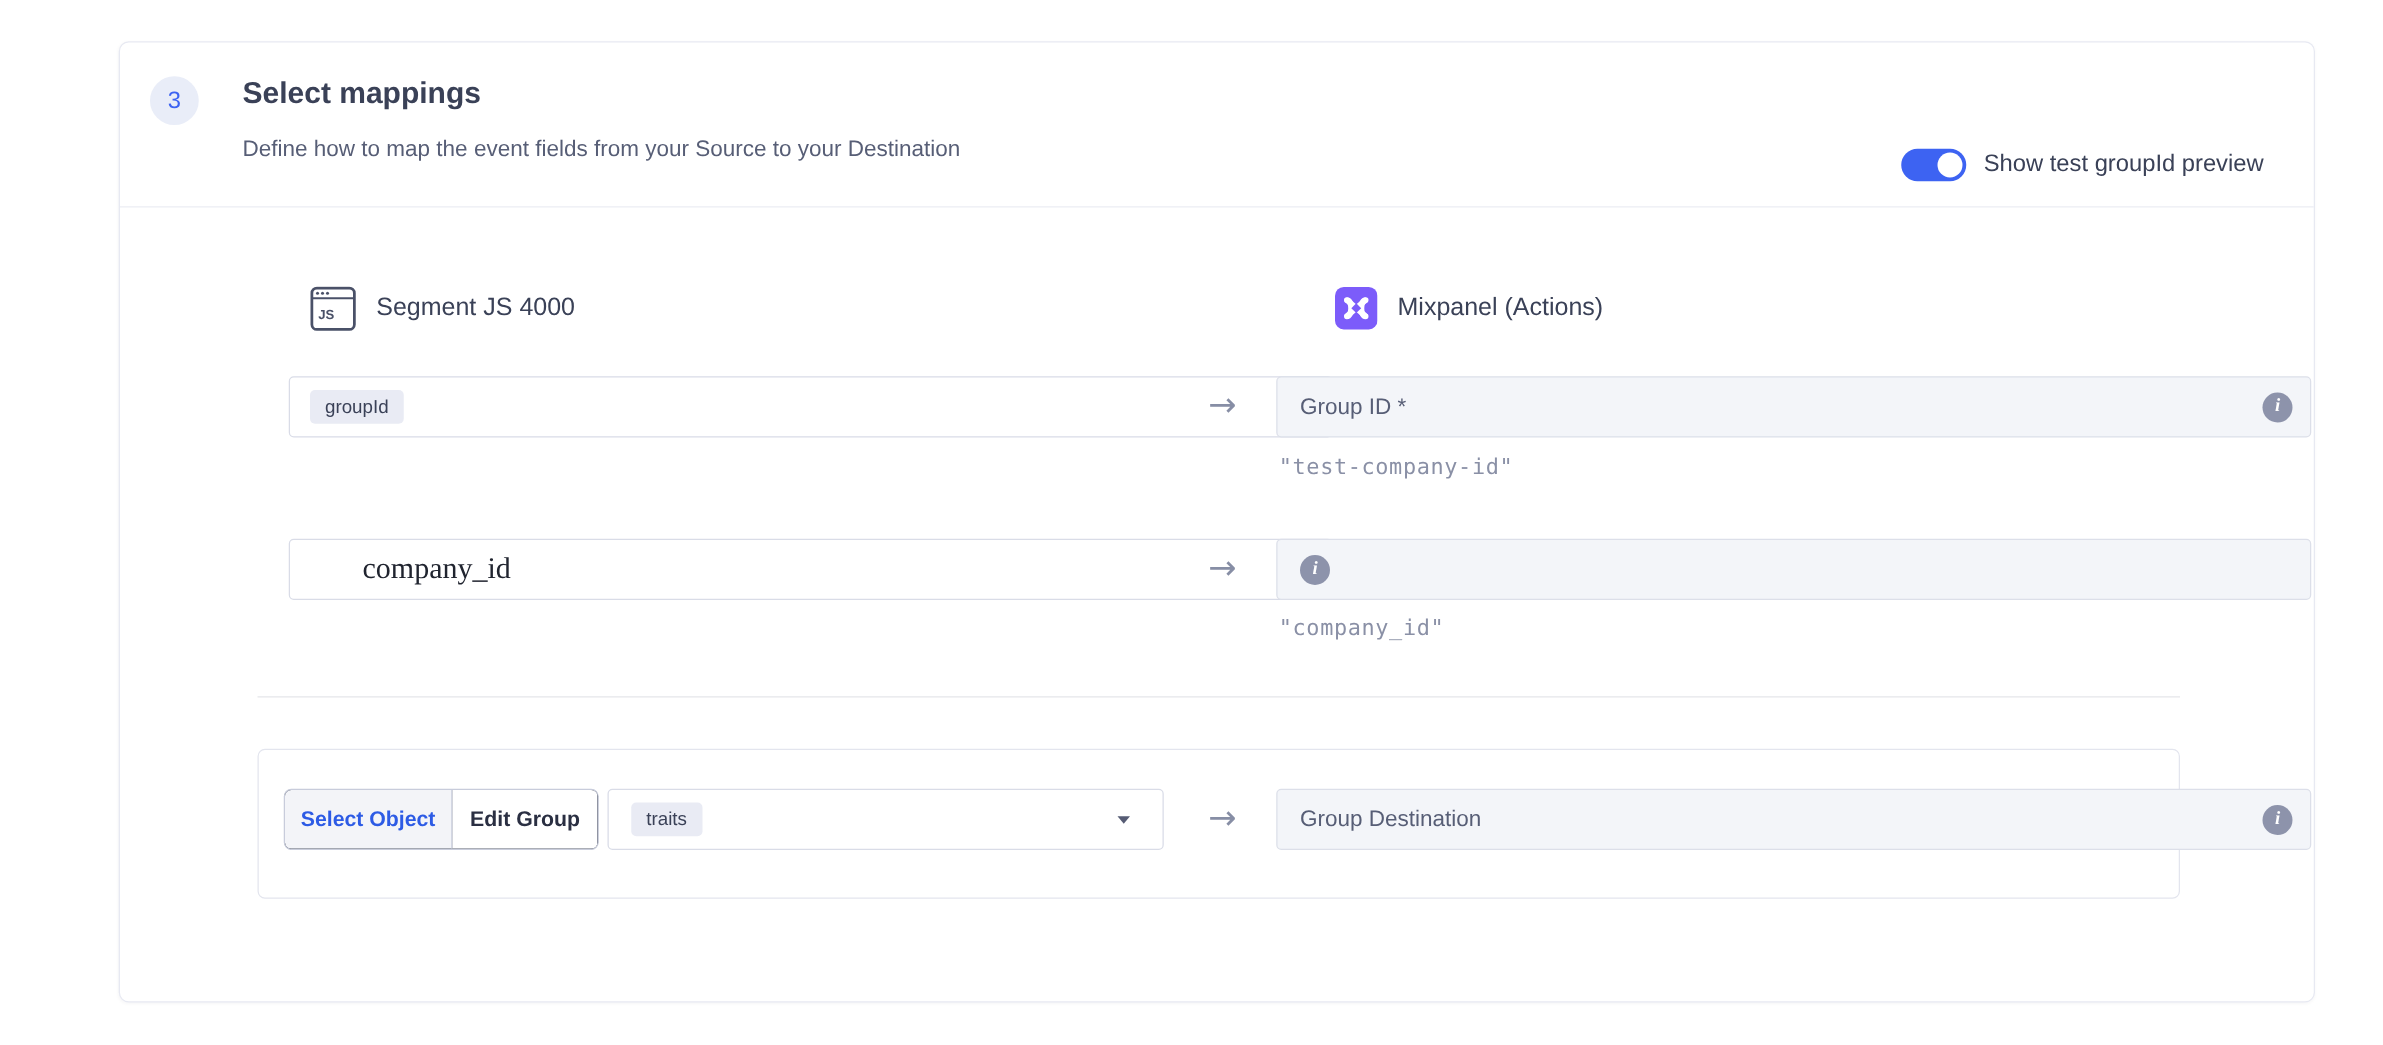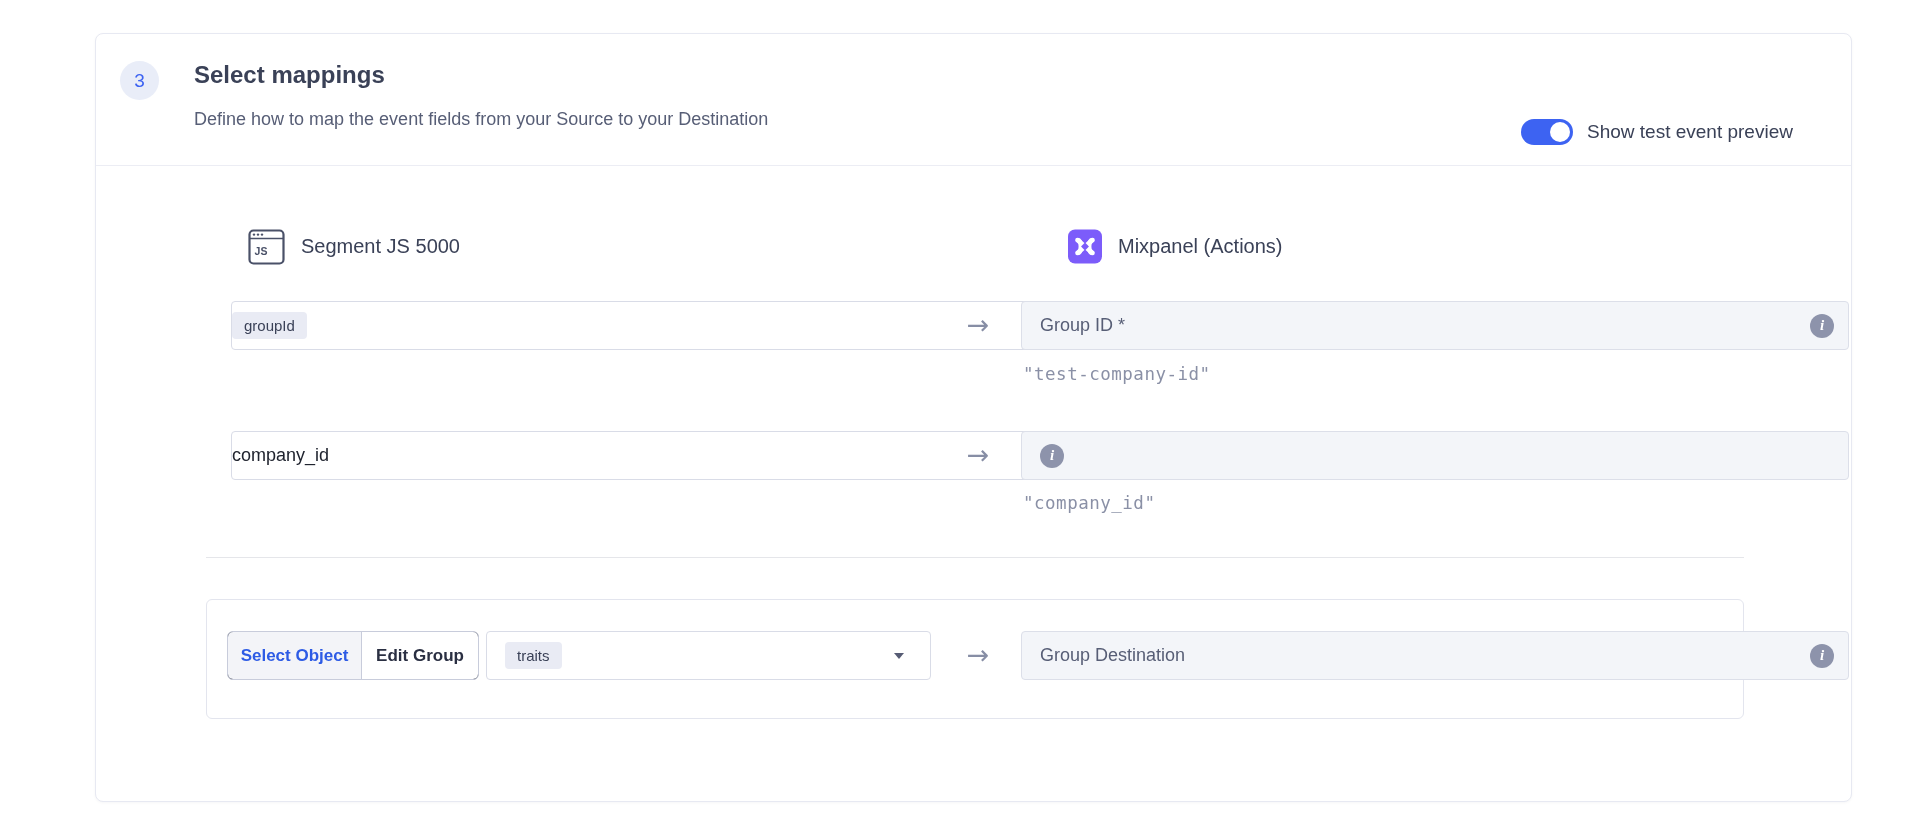--- a/index.html
+++ b/index.html
@@ -34,23 +34,23 @@
   .toggle .knob{position:absolute;top:3px;left:3px;width:20px;height:20px;border-radius:50%;background:#fff;}
   .toggle.on .knob{left:29px;}
   .toggle-label{font-size:19px;color:var(--text-dark);white-space:nowrap;}
   
   .col-head{position:absolute;top:194px;height:37px;display:flex;align-items:center;gap:16px;margin-left:42px;}
   .col-head .name{font-size:20px;color:var(--text-dark);}
   .src-icon{width:37px;height:36px;}
   .dest-icon{width:34px;height:35px;}
   
   .src-input{position:absolute;left:135px;width:835px;height:49px;background:#fff;
-    border:1px solid var(--input-border);border-radius:4px;display:flex;align-items:center;padding:0 0;}
-  .src-input input{border:none;outline:none;width:100%;font-size:18px;color:#20242F;
-    font-family:Liberation Sans, sans-serif;background:transparent;}
+    border:1px solid var(--input-border);border-radius:4px;display:flex;align-items:center;padding:0 16px;}
+  .src-input input{border:none;outline:none;width:100%;font-size:24px;color:#20242F;
+    font-family:Liberation Serif, serif;background:transparent;margin-left:42px;}
   .chip{background:var(--chip-bg);border-radius:4px;padding:5px 12px;font-size:15px;color:var(--text-dark);}
   .arrow{position:absolute;left:862px;width:40px;height:40px;display:flex;align-items:center;justify-content:center;
     color:#878EA5;font-size:27px;font-family:"DejaVu Sans",sans-serif;}
   .dest-field{position:absolute;left:925px;width:828px;height:49px;background:var(--dest-field-bg);
     border:1px solid var(--dest-field-border);border-radius:4px;display:flex;align-items:center;
     padding:0 14px 0 18px;cursor:pointer;}
   .dest-field .label{font-size:18px;color:var(--text-mid);flex:1;}
   .info-icon{width:24px;height:24px;border-radius:50%;background:var(--info-icon-bg);color:#fff;
     display:flex;align-items:center;justify-content:center;
     font-family:"Liberation Serif","DejaVu Serif",serif;font-size:15px;font-weight:700;font-style:italic;}
@@ -79,34 +79,34 @@
 <div class="card">
 
   <div class="header">
     <div class="step-badge">3</div>
     <div class="title">Select mappings</div>
     <div class="subtitle">Define how to map the event fields from your Source to your Destination</div>
     <div class="toggle-wrap">
       <div class="toggle on">
         <div class="knob"></div>
       </div>
-      <div class="toggle-label">Show test event preview</div>
+      <div class="toggle-label">Show test groupId preview</div>
     </div>
   </div>
 
   <div class="col-head" style="left:110px;">
     <svg class="src-icon" viewBox="0 0 37 36">
       <rect x="1.5" y="1.5" width="34" height="33" rx="4" fill="#fff" stroke="#4A5168" stroke-width="2.2"></rect>
       <line x1="1.5" y1="9.5" x2="35.5" y2="9.5" stroke="#4A5168" stroke-width="1.6"></line>
       <circle cx="6" cy="5.6" r="1.2" fill="#4A5168"></circle>
       <circle cx="10" cy="5.6" r="1.2" fill="#4A5168"></circle>
       <circle cx="14" cy="5.6" r="1.2" fill="#4A5168"></circle>
       <text x="13" y="26" font-size="10.5" font-weight="bold" fill="#4A5168" font-family="Liberation Sans, DejaVu Sans, sans-serif" text-anchor="middle">JS</text>
     </svg>
-    <span class="name">Segment JS 5000</span>
+    <span class="name">Segment JS 4000</span>
   </div>
 
   <div class="col-head" style="left:930px;">
     <svg class="dest-icon" viewBox="0 0 34 34">
       <rect x="0" y="0" width="34" height="34" rx="7" fill="#7C5CFA"></rect>
       <path d="M9.5 10.5 C14 10.5 14 23.5 9.5 23.5" stroke="#fff" stroke-width="4.6" fill="none" stroke-linecap="round"></path>
       <path d="M24.5 10.5 C20 10.5 20 23.5 24.5 23.5" stroke="#fff" stroke-width="4.6" fill="none" stroke-linecap="round"></path>
       <path d="M10 11 L24 23 M24 11 L10 23" stroke="#fff" stroke-width="4.6" stroke-linecap="round"></path>
       <rect x="14.2" y="14.2" width="5.6" height="5.6" fill="#7C5CFA" transform="rotate(45 17 17)"></rect>
     </svg>

